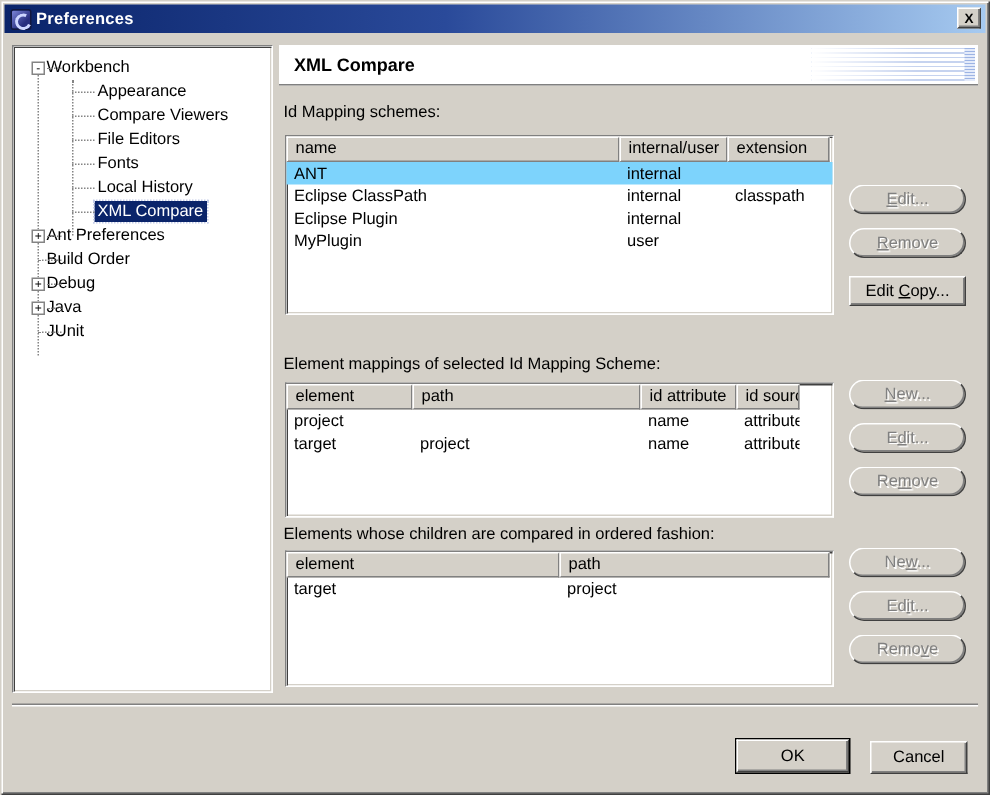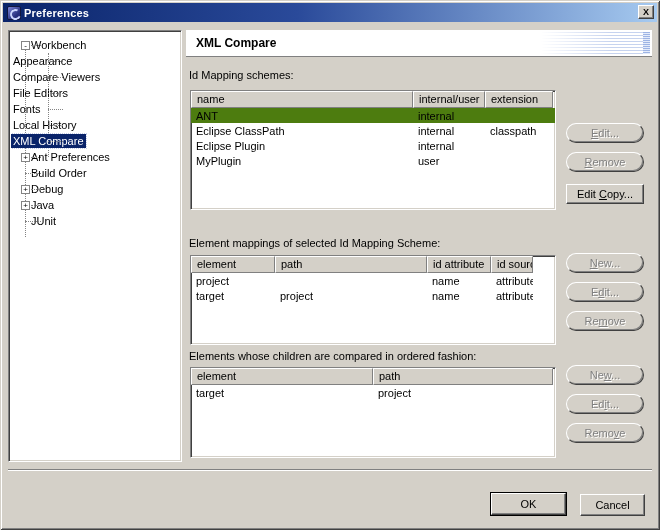--- a/index.html
+++ b/index.html
@@ -52,21 +52,21 @@
   .trow.root::before  { left:20px; width:10px; }
   .trow.leaf0::before { left:14px; width:16px; }
   .trow.lvl1::before  { left:37px; width:15px; }
   .tbox {
     position:absolute; left:10px; top:4px; width:9px; height:9px; background:#fff;
     border:1px solid #848484; font:8px/7px "Liberation Sans",sans-serif;
     text-align:center; z-index:2;
   }
   .tlabel { padding:1px 2px; white-space:nowrap; }
   .trow.root .tlabel, .trow.leaf0 .tlabel { margin-left:18px; }
-  .trow.lvl1 .tlabel { }
+  .trow.lvl1 .tlabel { margin-left:52px; }
   .tlabel.sel { background:#0a246a; color:#fff; outline:1px dotted #c3cce8; }
   
   .banner {
     position:absolute; left:186px; top:30px; width:466px; height:27px;
     background:#fff; border-bottom:1px solid #808080;
   }
   .banner-title { position:absolute; left:10px; top:6px; font-weight:bold; font-size:12px; }
   .banner-deco {
     position:absolute; right:3px; top:2px; width:108px; height:22px;
     background:repeating-linear-gradient(to bottom,#c6d3ef 0 1px,#ffffff 1px 3px);
@@ -82,21 +82,21 @@
   
   .sec-label { position:absolute; left:189px; white-space:nowrap; }
   
   .tbl { position:absolute; left:190px; width:366px; }
   .thead { display:flex; height:17px; }
   .th {
     background:#d4d0c8; border:1px solid; border-color:#fff #808080 #808080 #fff;
     padding:1px 0 0 5px; overflow:hidden; white-space:nowrap;
   }
   .tr { display:flex; height:15px; align-items:center; }
-  .tr.sel { background:#4d7c0f; }
+  .tr.sel { background:#7dd3fc; }
   .td { padding-left:5px; overflow:hidden; white-space:nowrap; }
   
   .t1c0 { width:222px; } .t1c1 { width:72px; } .t1c2 { width:68px; }
   
   .t2c0 { width:84px; } .t2c1 { width:152px; } .t2c2 { width:64px; } .t2c3 { width:42px; }
   
   .t3c0 { width:182px; } .t3c1 { width:180px; }
   
   .btn {
     position:absolute; left:566px; width:78px; height:20px;

